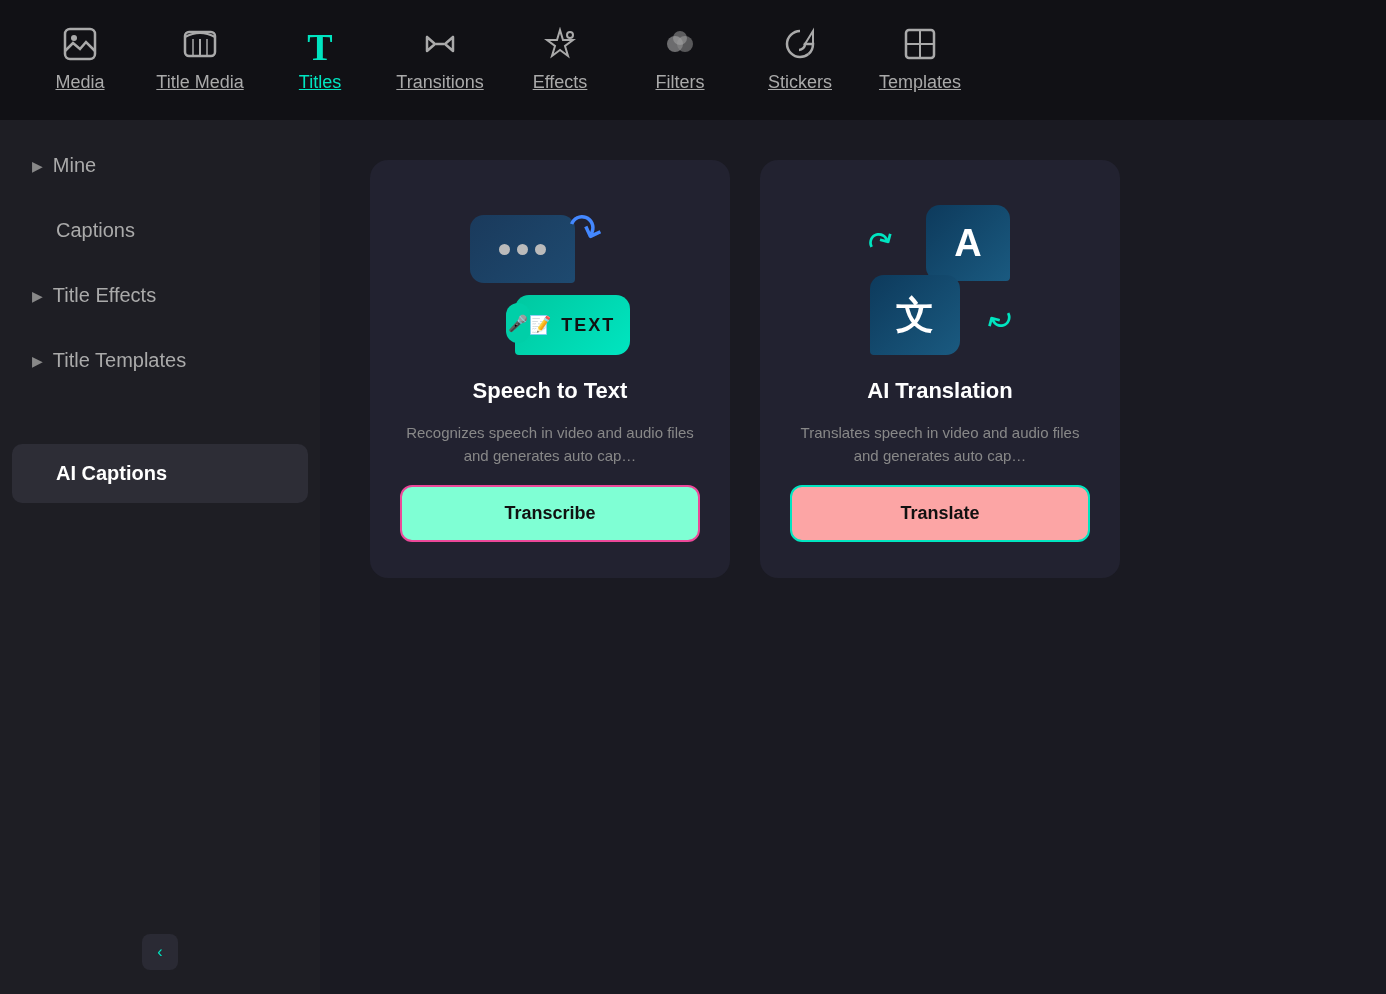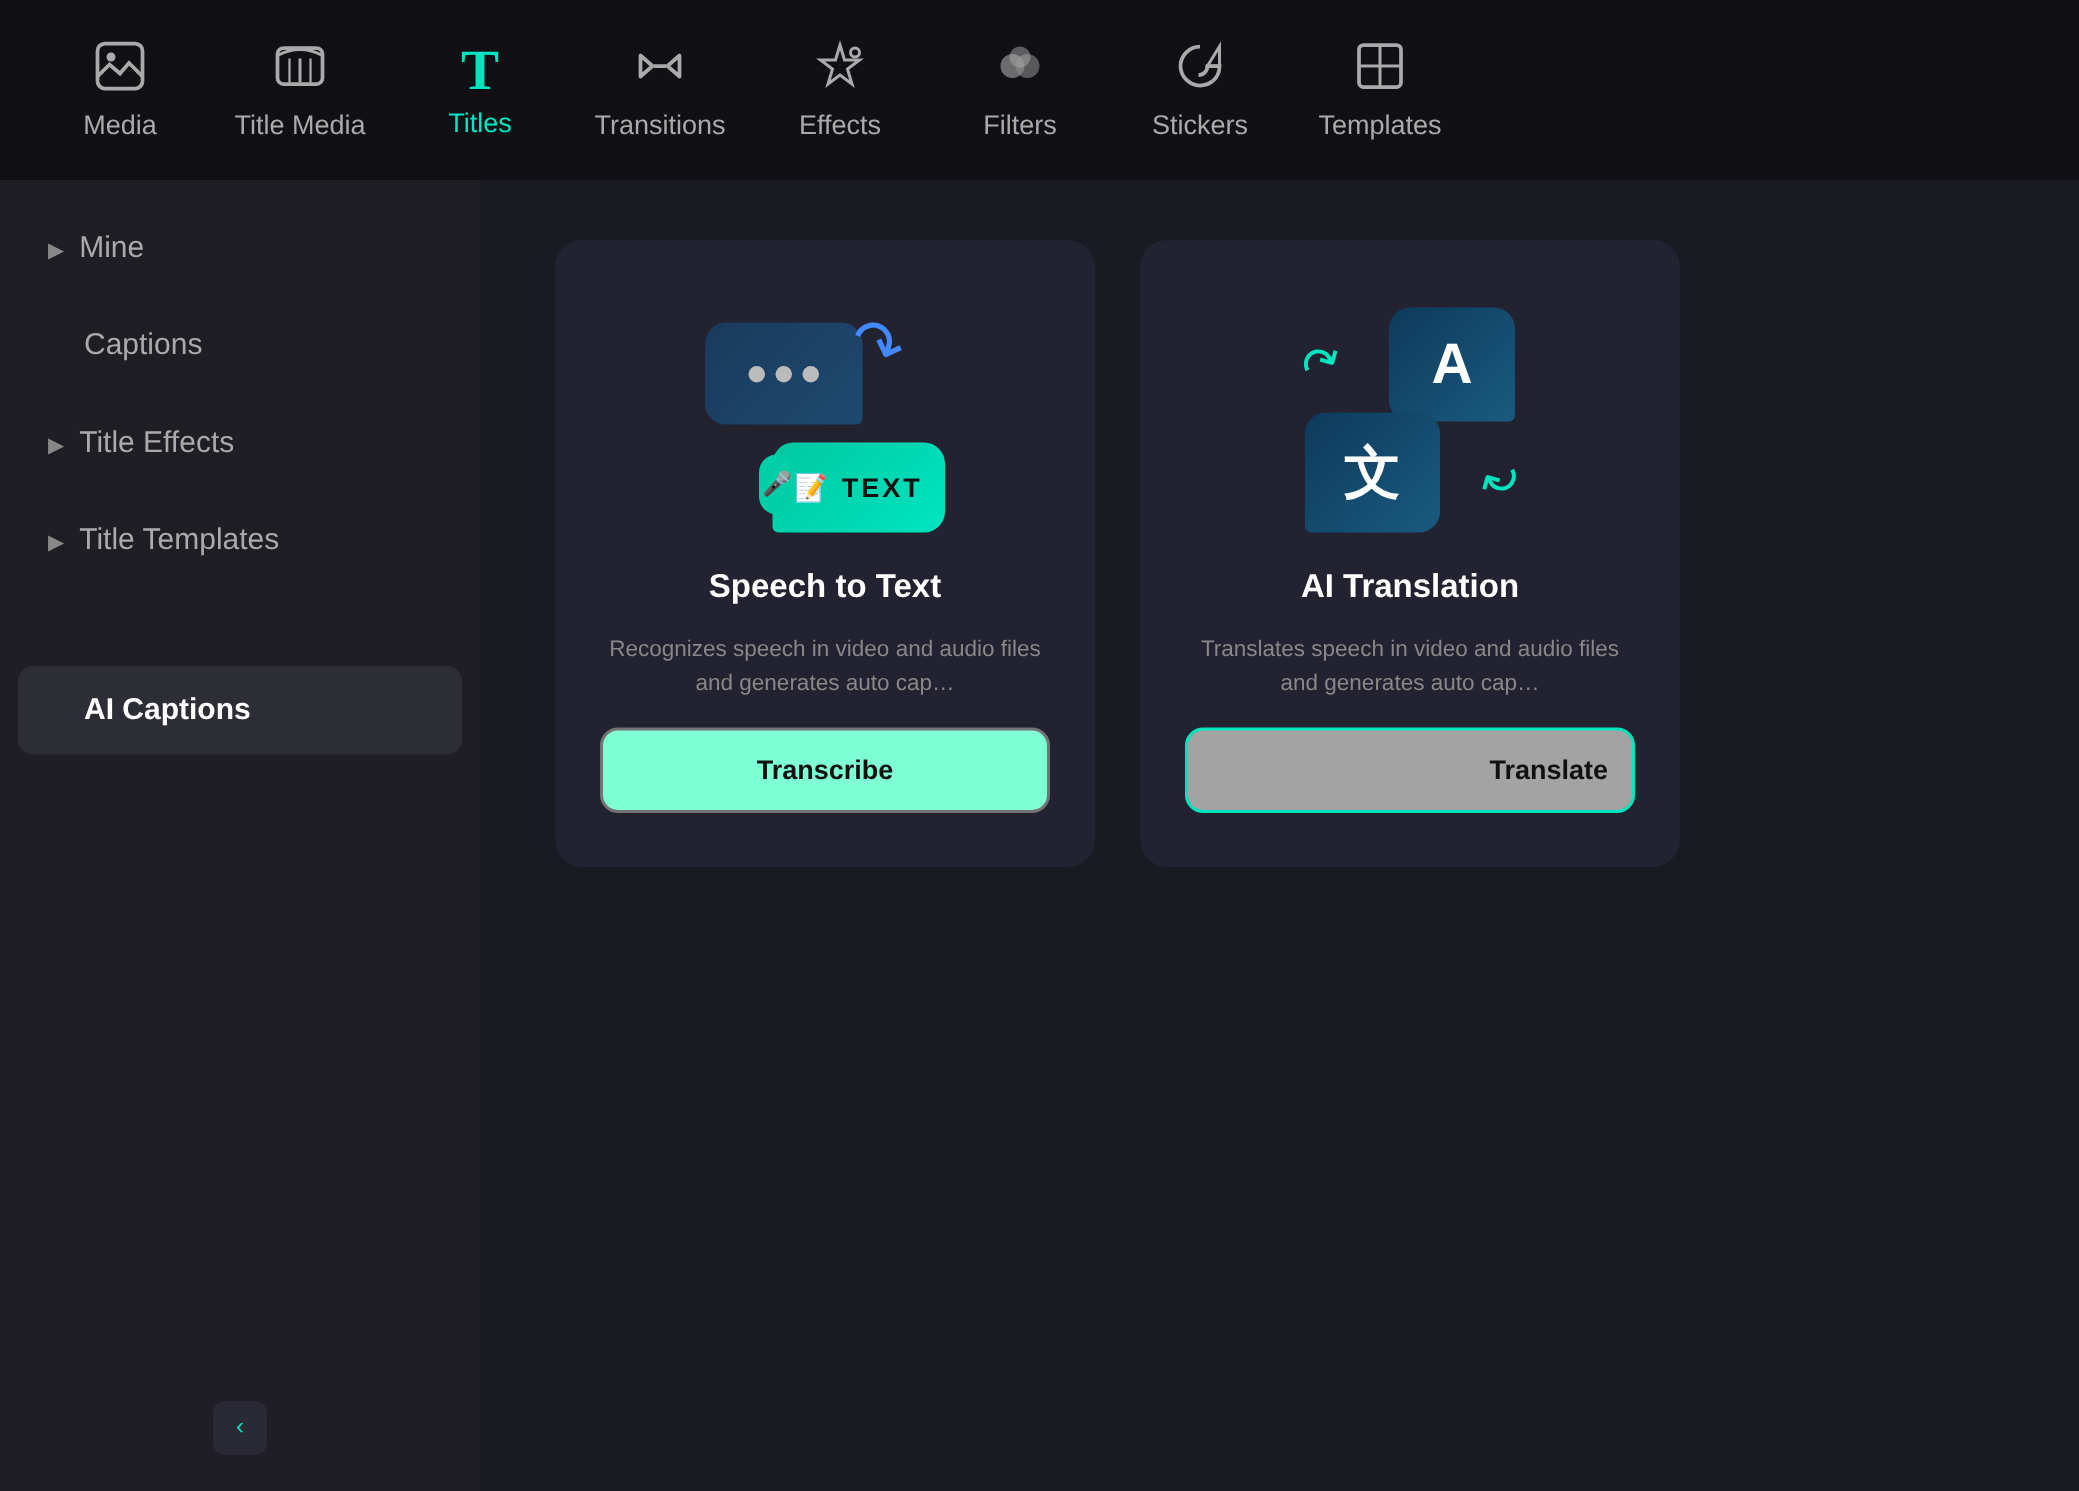--- a/index.html
+++ b/index.html
@@ -43,20 +43,21 @@
       color: #00e5c0;
     }
 
     .nav-item .nav-icon {
       font-size: 34px;
       line-height: 1;
     }
 
     .nav-item .nav-label {
       font-size: 18px;
+      text-decoration: underline;
     }
 
     
     .main-area {
       display: flex;
       flex: 1;
       overflow: hidden;
     }
 
     
@@ -157,21 +158,21 @@
       font-size: 15px;
       color: #888;
       text-align: center;
       line-height: 1.5;
     }
 
     .card-btn {
       width: 100%;
       padding: 16px;
       border-radius: 12px;
-      border: 2px solid #737373;
+      border: 2px solid #ec4899;
       background: transparent;
       color: #111;
       font-size: 18px;
       font-weight: 700;
       cursor: pointer;
       background: #7fffd4;
       transition: background 0.2s;
     }
   </style>
 </head>
@@ -331,17 +332,17 @@
           <div style="position:absolute;top:18px;left:8px;color:#00e5c0;font-size:32px;transform:rotate(-30deg);">↷</div>
 
           <div style="position:absolute;bottom:18px;right:8px;color:#00e5c0;font-size:32px;transform:rotate(150deg);">↷</div>
 
           <div style="position:absolute;bottom:0;left:10px;width:90px;height:80px;background:linear-gradient(135deg,#0d3a5c,#1a5a80);border-radius:14px 14px 14px 4px;display:flex;align-items:center;justify-content:center;font-size:38px;font-weight:900;color:#fff;">文</div>
         </div>
       </div>
 
       <div class="card-title">AI Translation</div>
       <div class="card-desc">Translates speech in video and audio files and generates auto cap…</div>
-      <button class="card-btn" style="background:#a3a3a3;border-color:#00e5c0;text-align:right;">Translate</button>
+      <button class="card-btn" style="background:#fca5a5;border-color:#00e5c0;">Translate</button>
     </div>
 
   </main>
 </div>
 
 </body></html>

